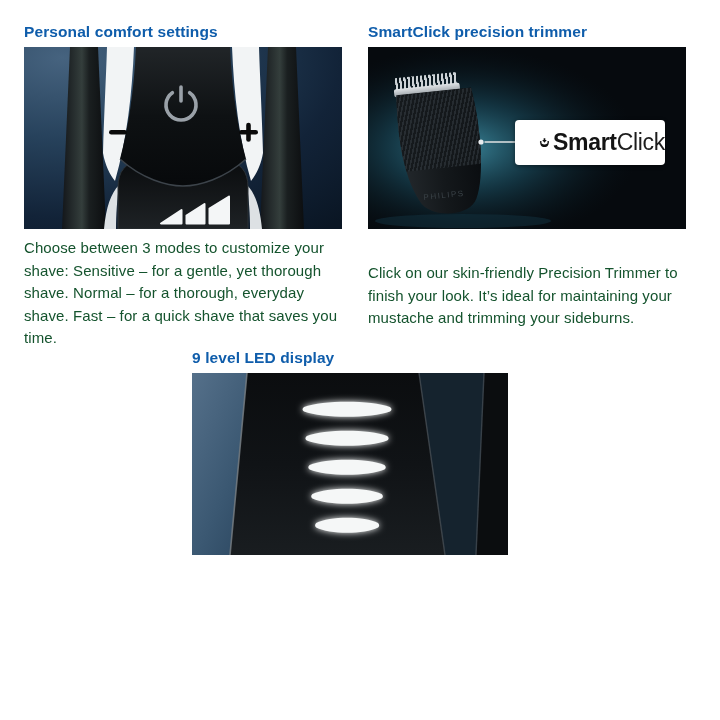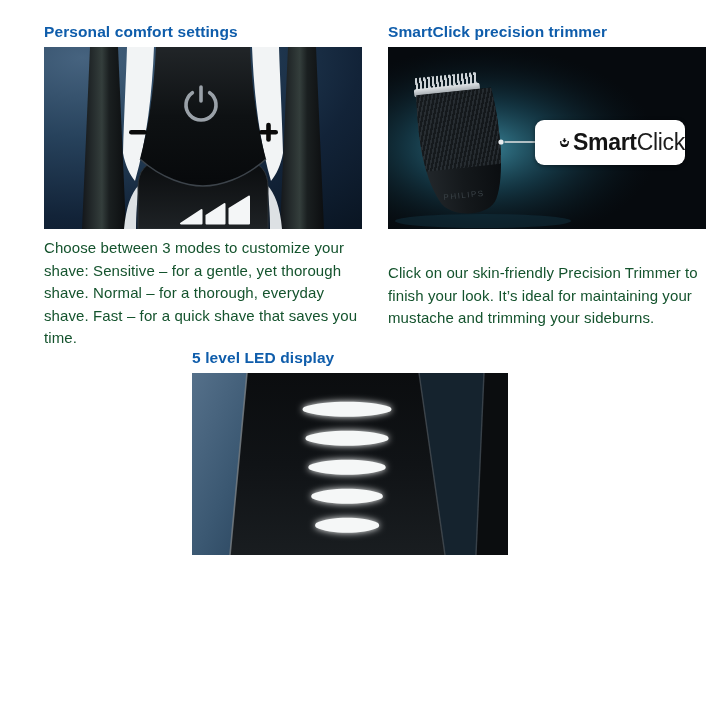--- a/index.html
+++ b/index.html
@@ -1,29 +1,29 @@
 <!DOCTYPE html>
 <html><head>
 <meta charset="utf-8">
 <style>
   * { margin:0; padding:0; box-sizing:border-box; }
   html,body { width:720px; height:720px; background:#ffffff; font-family:"Liberation Sans", sans-serif; position:relative; overflow:hidden; }
   .feature { position:absolute; }
-  #f-comfort { left:44px; top:24px; width:318px; }
-  #f-smartclick { left:388px; top:24px; width:318px; }
+  #f-comfort { left:24px; top:24px; width:318px; }
+  #f-smartclick { left:368px; top:24px; width:318px; }
   #f-led { left:192px; top:350px; width:334px; }
   .feature-title { font-size:15.5px; line-height:16px; font-weight:bold; color:#0f5dab; margin-bottom:7px; letter-spacing:0.1px; }
   .figure { position:relative; width:318px; height:182px; background:#0a1520; overflow:hidden; }
   #f-led .figure { width:316px; }
   .figure svg { display:block; }
   .desc { margin-top:8px; font-size:15px; line-height:22.5px; color:#14532d; letter-spacing:0.1px; }
   #f-comfort .desc { width:324px; }
   #f-smartclick .desc { width:328px;margin-top:33px; }
   #f-led .desc { width:334px; }
-  .badge { position:absolute; left:147px; top:73px; width:150px; height:45px; background:#ffffff; border-radius:9px;
+  .badge { position:absolute; left:147px; top:73px; width:150px; height:45px; background:#ffffff; border-radius:4px;
            display:flex; align-items:center; padding-left:24px; box-shadow:0 1px 4px rgba(0,0,0,0.45); }
   .badge-text { white-space:nowrap; margin-left:3px; }
   .badge-bold { font-weight:700; font-size:23px; color:#141414; letter-spacing:-0.3px; }
   .badge-light { font-weight:400; font-size:23px; color:#1d1d1d; letter-spacing:-0.3px; }
 </style>
 </head>
 <body>
 
 <section class="feature" id="f-comfort">
   <h2 class="feature-title">Personal comfort settings</h2>
@@ -137,21 +137,21 @@
         <circle cx="5.8" cy="14.5" r="2.9" fill="#111111"></circle>
         <circle cx="30.2" cy="14.5" r="2.9" fill="#111111"></circle>
       </svg>
       <span class="badge-text"><span class="badge-bold">Smart</span><span class="badge-light">Click</span></span>
     </div>
   </div>
   <p class="desc">Click on our skin-friendly Precision Trimmer to finish your look. It’s ideal for maintaining your mustache and trimming your sideburns.</p>
 </section>
 
 <section class="feature" id="f-led">
-  <h2 class="feature-title">5 level LED display</h2>
+  <h2 class="feature-title">9 level LED display</h2>
   <div class="figure">
     <svg width="316" height="182" viewBox="0 0 316 182">
       <defs>
         <linearGradient id="mbg" x1="0" y1="0" x2="1" y2="0.25">
           <stop offset="0" stop-color="#55708a"></stop>
           <stop offset="0.25" stop-color="#3b5872"></stop>
           <stop offset="0.55" stop-color="#1d3750"></stop>
           <stop offset="0.8" stop-color="#0f2236"></stop>
           <stop offset="1" stop-color="#0a1624"></stop>
         </linearGradient>

